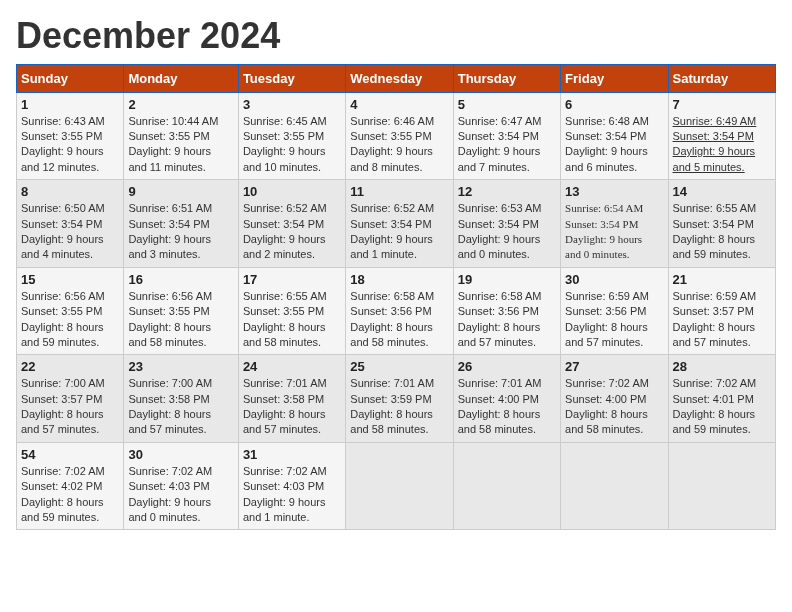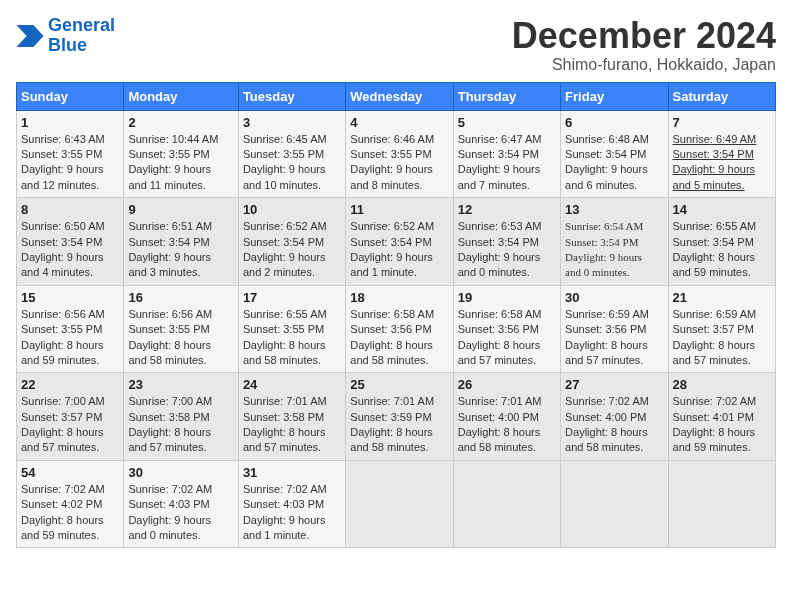--- a/index.html
+++ b/index.html
@@ -46,21 +46,21 @@
     .subtitle {
       font-size: 16px;
       color: #555;
     }
     table {
       width: 100%;
       border-collapse: collapse;
       font-size: 11px;
     }
     thead tr th {
-      background-color: #3b82f6;
+      background-color: #c2410c;
       color: #fff;
       padding: 6px 4px;
       text-align: left;
       font-size: 13px;
       font-weight: bold;
       border: 1px solid #1565c0;
     }
     tbody tr td {
       border: 1px solid #ccc;
       padding: 4px 4px;
@@ -87,32 +87,22 @@
       line-height: 1.4;
     }
     td.empty {
       background: #e8e8e8 !important;
     }
   </style>
 </head>
 <body>
 
 <div class="header">
-  <div class="logo">
-    <svg class="logo-icon" viewBox="0 0 32 26">
-      <polygon points="0,0 20,0 32,13 20,26 0,26 12,13" fill="#1565c0"></polygon>
-    </svg>
-    <div class="logo-text">
-      <div><span>General</span></div>
-      <div><span style="color:#1565c0">Blue</span></div>
-    </div>
-  </div>
   <div class="title-area">
     <div class="month-title">December 2024</div>
-    <div class="subtitle">Shimo-furano, Hokkaido, Japan</div>
   </div>
 </div>
 
 <table>
   <thead>
     <tr id="weekday-header">
         <th>Sunday</th>
         <th>Monday</th>
         <th>Tuesday</th>
         <th>Wednesday</th>

